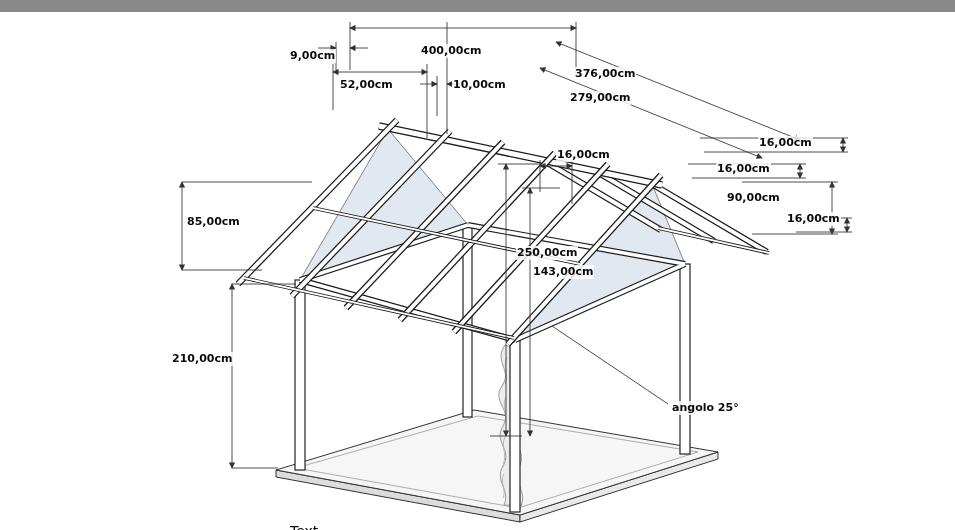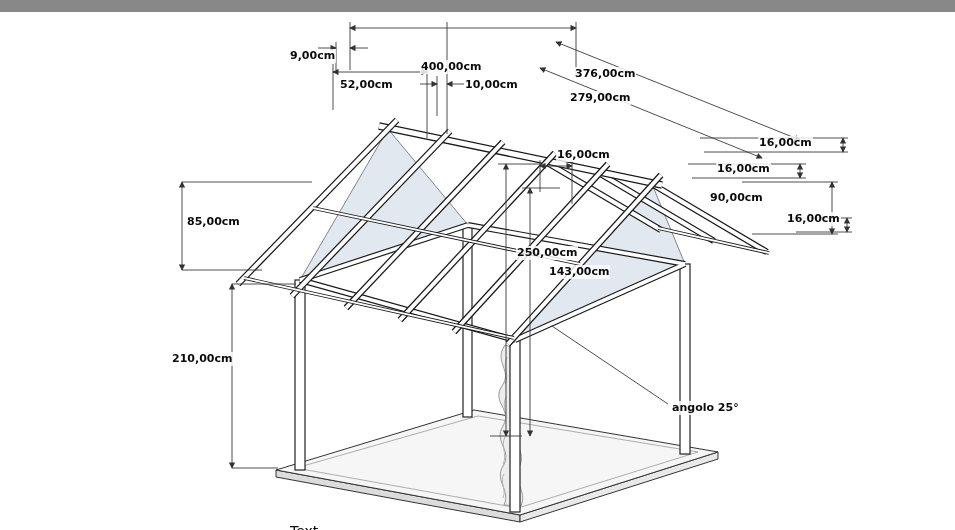--- a/index.html
+++ b/index.html
@@ -187,31 +187,31 @@
       <line x1="847" y1="206" x2="847" y2="220" marker-start="url(#ar)" marker-end="url(#ar)"></line>
       <line x1="540" y1="154" x2="572" y2="154" marker-start="url(#ar)" marker-end="url(#ar)"></line>
       <line x1="182" y1="170" x2="182" y2="258" marker-start="url(#ar)" marker-end="url(#ar)"></line>
       <line x1="232" y1="272" x2="232" y2="456" marker-start="url(#ar)" marker-end="url(#ar)"></line>
       <line x1="506" y1="152" x2="506" y2="424" marker-start="url(#ar)" marker-end="url(#ar)"></line>
       <line x1="530" y1="176" x2="530" y2="424" marker-start="url(#ar)" marker-end="url(#ar)"></line>
     </g>
   </svg>
 
   <div class="dim-label" style="left:289px;top:37px">9,00cm</div>
-  <div class="dim-label" style="left:420px;top:48px">400,00cm</div>
+  <div class="dim-label" style="left:420px;top:32px">400,00cm</div>
   <div class="dim-label" style="left:339px;top:66px">52,00cm</div>
-  <div class="dim-label" style="left:464px;top:66px">10,00cm</div>
+  <div class="dim-label" style="left:452px;top:66px">10,00cm</div>
   <div class="dim-label" style="left:574px;top:55px">376,00cm</div>
   <div class="dim-label" style="left:569px;top:79px">279,00cm</div>
   <div class="dim-label" style="left:556px;top:136px">16,00cm</div>
   <div class="dim-label" style="left:758px;top:124px">16,00cm</div>
   <div class="dim-label" style="left:716px;top:150px">16,00cm</div>
-  <div class="dim-label" style="left:709px;top:179px">90,00cm</div>
+  <div class="dim-label" style="left:726px;top:179px">90,00cm</div>
   <div class="dim-label" style="left:786px;top:200px">16,00cm</div>
   <div class="dim-label" style="left:186px;top:203px">85,00cm</div>
   <div class="dim-label" style="left:516px;top:234px">250,00cm</div>
-  <div class="dim-label" style="left:548px;top:253px">143,00cm</div>
+  <div class="dim-label" style="left:532px;top:253px">143,00cm</div>
   <div class="dim-label" style="left:171px;top:340px">210,00cm</div>
   <div class="dim-label" style="left:671px;top:389px">angolo 25°</div>
   <div class="dim-label note-label" style="left:289px;top:511px">Text</div>
 
 
 </div>
 
 </body></html>

